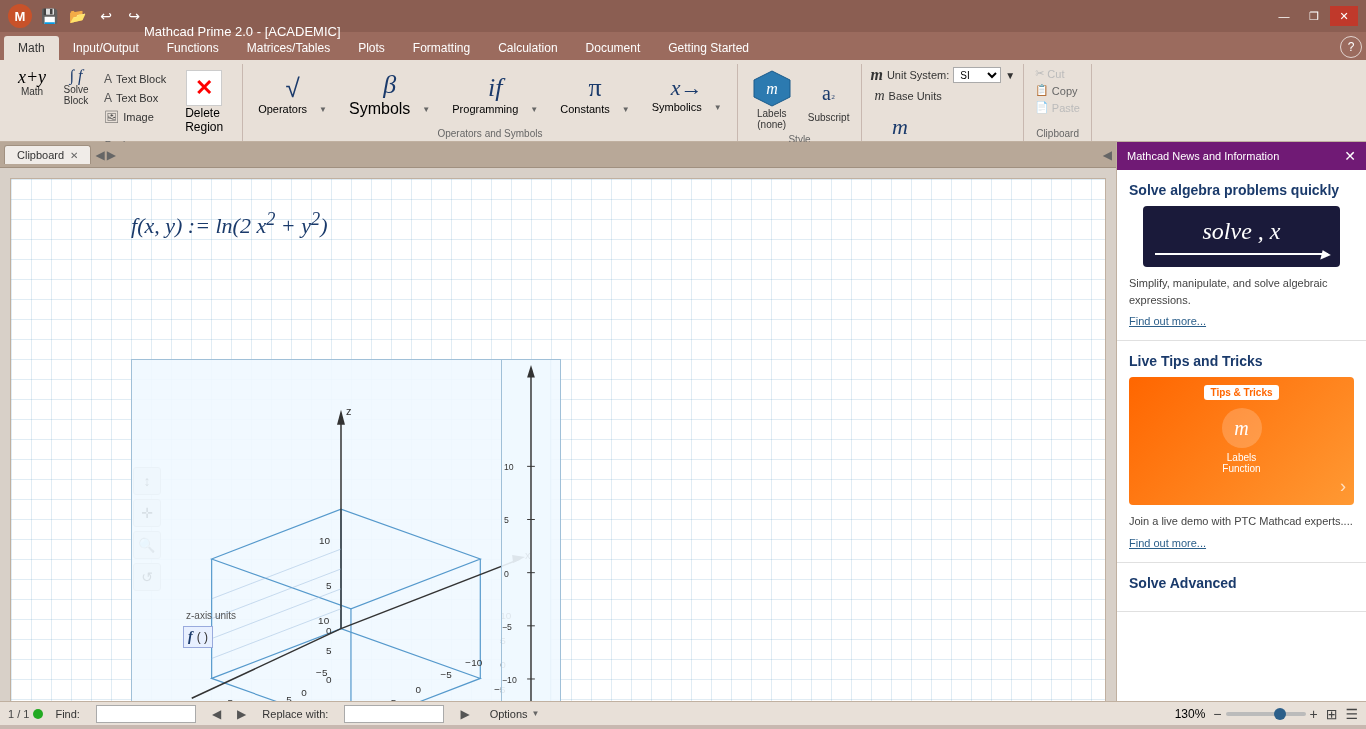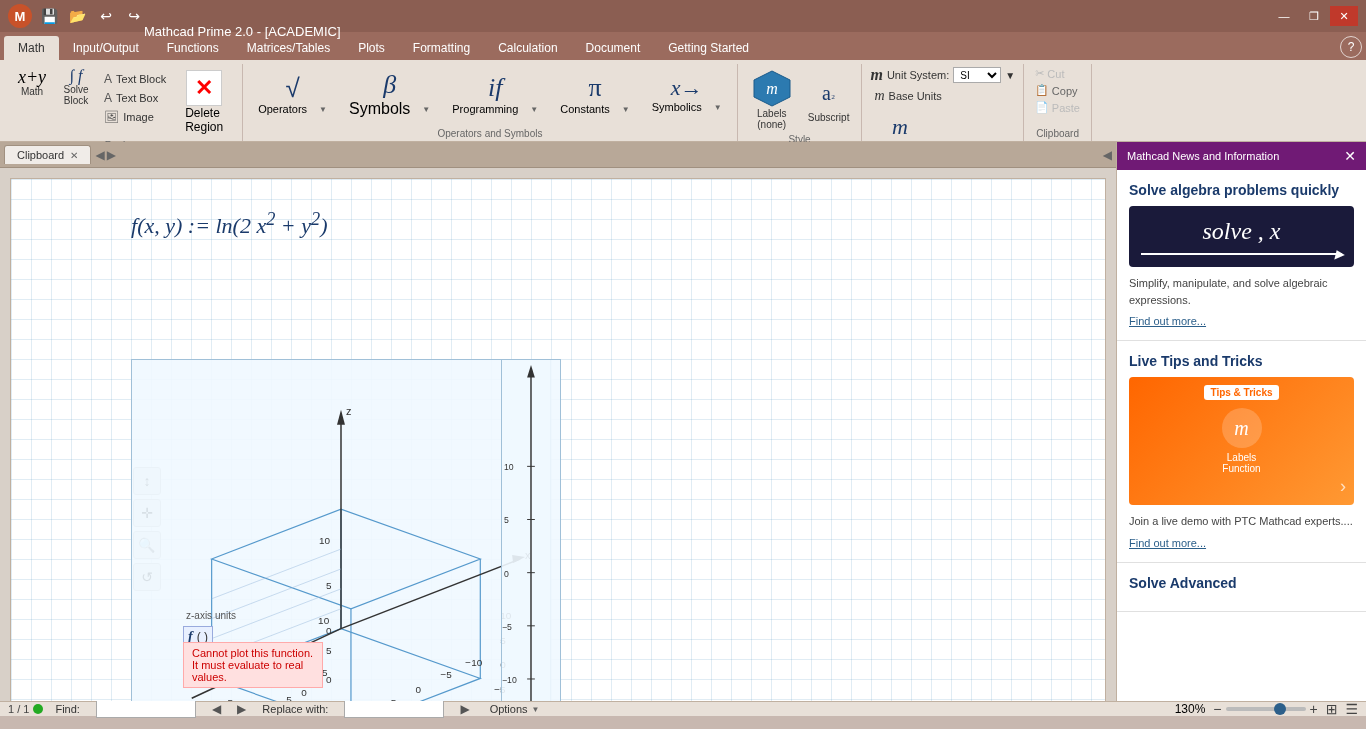--- a/index.html
+++ b/index.html
@@ -295,21 +295,21 @@
     .panel-close { cursor: pointer; color: white; font-size: 14px; }
     .panel-section { padding: 12px; border-bottom: 1px solid #e0e0e0; }
     .panel-section h3 { font-size: 14px; font-weight: bold; color: #1a3a6b; margin-bottom: 8px; }
     .panel-section p { font-size: 11px; color: #444; line-height: 1.5; margin-bottom: 6px; }
     .panel-link { color: #2c5f8a; font-size: 11px; cursor: pointer; text-decoration: underline; }
     .solve-image {
       background: #1a1a3a;
       border-radius: 4px;
       padding: 12px;
       text-align: center;
-      margin: 8px 0;
+      margin: 8px 14px;
       font-family: 'Times New Roman', serif;
       font-style: italic;
       font-size: 22px;
       color: white;
       position: relative;
     }
     .tips-image {
       background: linear-gradient(135deg, #ff6600, #ff9933);
       border-radius: 4px;
       padding: 8px;
@@ -325,21 +325,21 @@
       padding: 2px 6px;
       border-radius: 3px;
       margin-bottom: 4px;
       display: inline-block;
     }
     .tips-labels { font-size: 10px; color: white; }
 
     
     #status-bar {
       background: #e8e0d8;
-      height: 15px;
+      height: 24px;
       display: flex;
       align-items: center;
       padding: 0 8px;
       border-top: 1px solid #c0b0a0;
       gap: 12px;
     }
     .status-item { font-size: 11px; color: #444; display: flex; align-items: center; gap: 4px; }
     .status-dot { width: 10px; height: 10px; border-radius: 50%; background: #22aa22; }
     .status-right { margin-left: auto; display: flex; align-items: center; gap: 8px; }
     .zoom-slider-container { display: flex; align-items: center; gap: 4px; }
@@ -694,25 +694,20 @@
       <div id="z-axis-label">
         <span>z-axis</span>
         <span> units</span>
       </div>
 
       <div id="func-label-box">
         <span style="font-style:italic;font-family:serif;font-size:14px;font-weight:bold;color:#1a3a6b;">f</span>
         <span style="font-size:12px;color:#333;">( )</span>
       </div>
 
-      <div id="error-box">
-        <div>Cannot plot this function.</div>
-        <div>It must evaluate to real</div>
-        <div>values.</div>
-      </div>
 
     </div>
   </div>
 
   <div id="right-panel">
     <div id="right-panel-header">
       <span style="font-size:11px;">Mathcad News and Information</span>
       <span class="panel-close">✕</span>
     </div>
 

